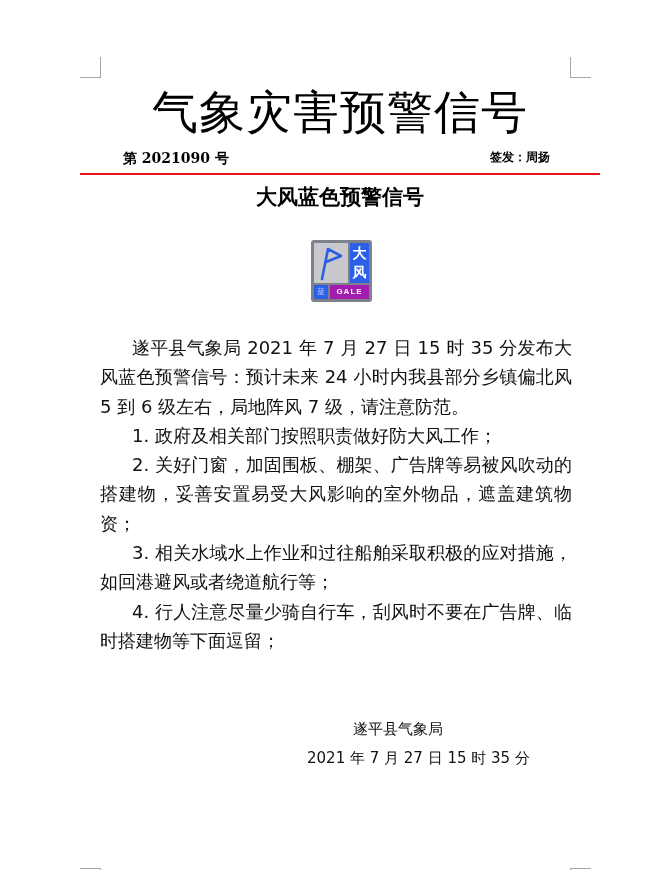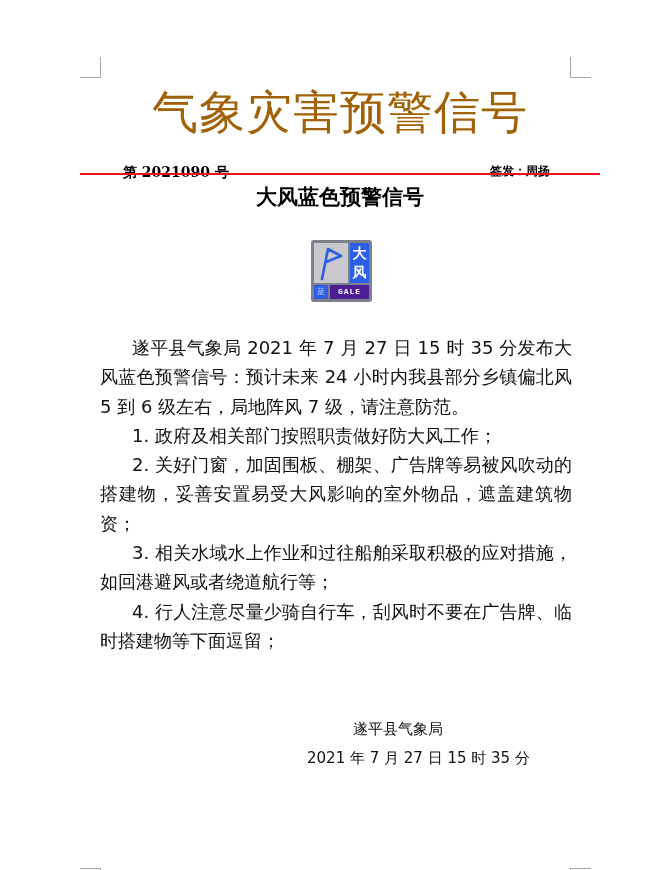--- a/index.html
+++ b/index.html
@@ -8,24 +8,24 @@
 
     .corner { position: absolute; border-color: #a6a6a6; border-style: solid; border-width: 0; }
     .corner.tl { left: 80px; top: 57px; width: 21px; height: 21px; border-right-width: 1px; border-bottom-width: 1px; }
     .corner.tr { left: 570px; top: 57px; width: 21px; height: 21px; border-left-width: 1px; border-bottom-width: 1px; }
     .corner.bl { left: 80px; top: 868px; width: 21px; height: 10px; border-right-width: 1px; border-top-width: 1px; }
     .corner.br { left: 570px; top: 868px; width: 21px; height: 10px; border-left-width: 1px; border-top-width: 1px; }
 
     .masthead {
       position: absolute; left: 80px; top: 84px; width: 520px; text-align: center;
       font-family: "DejaVu Sans", sans-serif; font-size: 46px; line-height: 56px;
-      color: #a16207; letter-spacing: 1px;
+      color: #000000; letter-spacing: 1px;
     }
 
-    .issue-row { position: absolute; left: 80px; top: 163px; width: 520px; height: 20px; }
+    .issue-row { position: absolute; left: 80px; top: 149px; width: 520px; height: 20px; }
     .issue-no {
       position: absolute; left: 43px; top: 0;
       font-family: "DejaVu Serif", "Liberation Serif", serif; font-weight: bold; font-size: 14px; line-height: 18px;
     }
     .signer {
       position: absolute; right: 50px; top: 0;
       font-family: Liberation Mono, monospace; font-weight: bold; font-size: 12px; line-height: 18px;
     }
     .red-rule { position: absolute; left: 80px; top: 173px; width: 520px; height: 2px; background: #e8141b; }
 
@@ -43,22 +43,22 @@
     .signal-icon .name-panel {
       width: 19px; height: 40px; background: #2b5fe6; margin-left: 2px;
       color: #fff; font-size: 14px; font-weight: bold; line-height: 19px; text-align: center;
       display: flex; flex-direction: column; justify-content: center;
     }
     .signal-icon .bottom { display: flex; height: 14px; margin-top: 2px; }
     .signal-icon .color-cell {
       width: 14px; height: 14px; background: #2b5fe6; color: #cfd9ff; font-size: 8px; line-height: 14px; text-align: center;
     }
     .signal-icon .gale-cell {
-      flex: 1; margin-left: 2px; background: #4c1d95; color: #ffffff; font-size: 8px; font-weight: bold;
-      line-height: 14px; text-align: center; letter-spacing: 1px; font-family: Liberation Mono, monospace;
+      flex: 1; margin-left: 2px; background: #a21caf; color: #ffffff; font-size: 8px; font-weight: bold;
+      line-height: 14px; text-align: center; letter-spacing: 1px; font-family: Liberation Sans, sans-serif;
     }
 
     .body-text {
       position: absolute; left: 100px; top: 333px; width: 472px;
       font-family: "DejaVu Sans", "Liberation Sans", sans-serif; font-size: 18px; line-height: 29.3px;
       text-align: justify; color: #111;
     }
     .body-text p { text-indent: 32px; }
 
     .sign-block {

